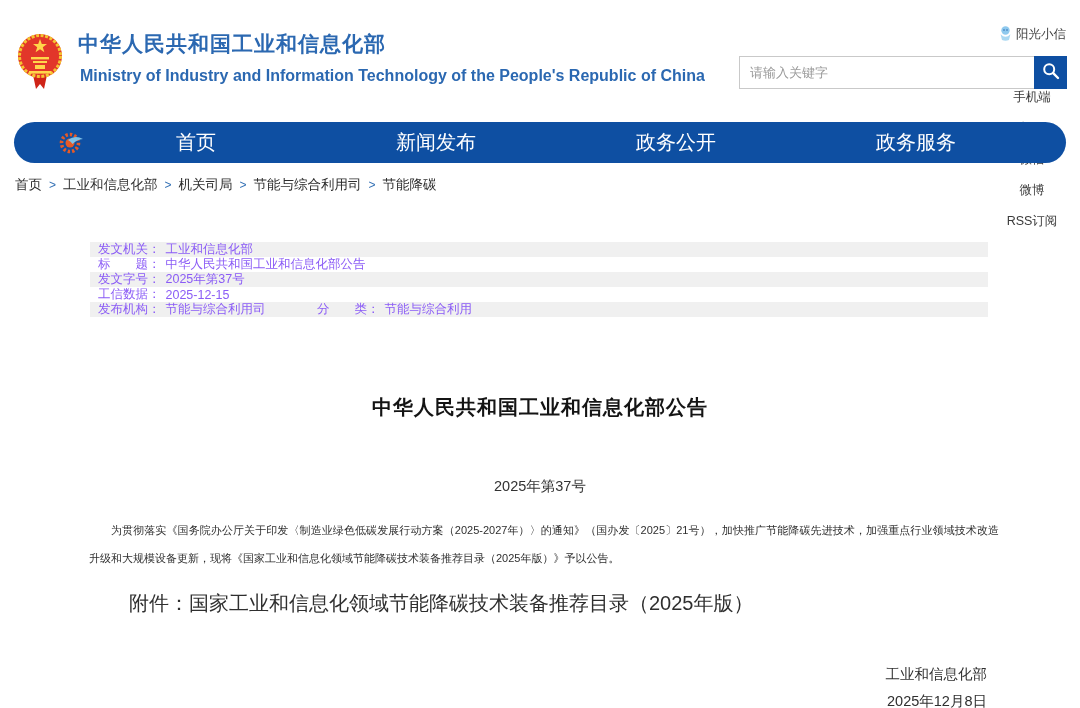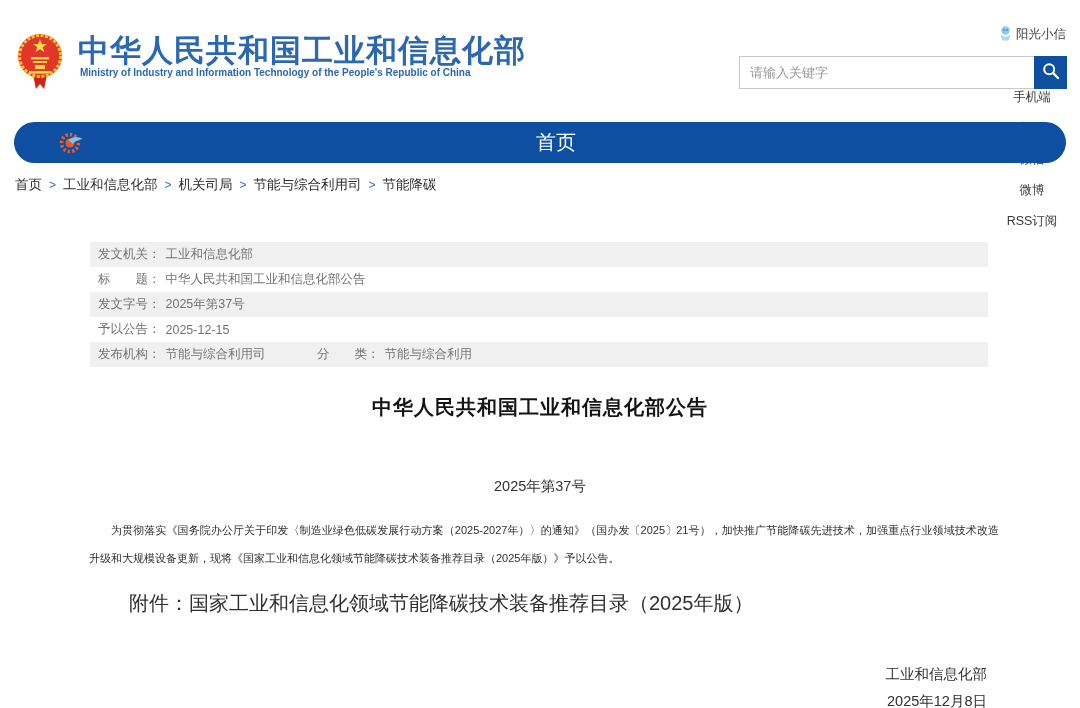--- a/index.html
+++ b/index.html
@@ -9,26 +9,26 @@
     background: #ffffff;
     font-family: "Liberation Sans", "DejaVu Sans", sans-serif;
     overflow: hidden;
     color: #333;
   }
 
   
   .emblem { position: absolute; left: 16px; top: 31px; width: 48px; height: 62px; cursor: pointer; }
   .site-title {
     position: absolute; left: 78px; top: 30px;
-    font-size: 31px; font-weight: bold; color: #2b68b1; letter-spacing: 1px;
+    font-size: 21px; font-weight: bold; color: #2b68b1; letter-spacing: 1px;
     white-space: nowrap;
   }
   .site-subtitle {
     position: absolute; left: 80px; top: 67px;
-    font-size: 10px; font-weight: bold; color: #2b68b1; white-space: nowrap; text-align: right;
+    font-size: 16px; font-weight: bold; color: #2b68b1; white-space: nowrap; text-align: right;
   }
 
   .top-links {
     position: absolute; top: 25px; right: 14px;
     display: flex; align-items: center; gap: 14px;
     font-size: 12.5px; color: #3a3a3a; flex-direction: column;
   }
   .top-link { display: flex; align-items: center; gap: 3px; cursor: pointer; white-space: nowrap; }
 
   .search-bar {
@@ -67,21 +67,21 @@
   .breadcrumb {
     position: absolute; left: 15px; top: 176px;
     display: flex; align-items: center;
     font-size: 13.5px; color: #2e2e2e;
   }
   .bc-item { cursor: pointer; }
   .bc-sep { color: #3471b5; margin: 0 7px; font-size: 12px; }
 
   
   .meta-table { position: absolute; left: 90px; top: 242px; width: 898px; }
-  .meta-row { height: 25px; display: flex; align-items: center; font-size: 12.5px; color: #737373; }
+  .meta-row { height: 15px; display: flex; align-items: center; font-size: 12.5px; color: #8b5cf6; }
   .meta-row.alt { background: #f0f0f0; }
   .meta-cell { display: flex; align-items: center; padding-left: 8px; }
   .meta-cell.fixed { width: 219px; }
   .meta-label { white-space: pre; }
   .meta-value { margin-left: 5px; white-space: pre; }
 
   
   .doc-title {
     position: absolute; left: 0; top: 394px; width: 1080px;
     text-align: center; font-size: 20px; font-weight: bold; color: #141414;
@@ -158,20 +158,23 @@
 <div class="nav">
   <span class="nav-logo">
     <svg width="27" height="27" viewBox="0 0 27 27">
       <circle cx="12" cy="14" r="8.5" fill="none" stroke="#e55a28" stroke-width="3.6" stroke-dasharray="2.4 2"></circle>
       <circle cx="12" cy="14" r="4.5" fill="#e55a28"></circle>
       <path d="M10 11 Q17 5.5 25 10 Q19 10.5 14.5 15 Q13 12.5 10 11 Z" fill="#7ec3e8"></path>
     </svg>
   </span>
   <div class="nav-items">
     <div class="nav-item">首页</div>
+    <div class="nav-item">新闻发布</div>
+    <div class="nav-item">政务公开</div>
+    <div class="nav-item">政务服务</div>
   </div>
 </div>
 
 <div class="breadcrumb">
   <span class="bc-item">首页</span>
   <span class="bc-sep">&gt;</span>
   <span class="bc-item">工业和信息化部</span>
   <span class="bc-sep">&gt;</span>
   <span class="bc-item">机关司局</span>
   <span class="bc-sep">&gt;</span>
@@ -194,21 +197,21 @@
     </div>
   </div>
   <div class="meta-row alt">
     <div class="meta-cell">
       <span class="meta-label">发文字号：</span>
       <span class="meta-value">2025年第37号</span>
     </div>
   </div>
   <div class="meta-row">
     <div class="meta-cell">
-      <span class="meta-label">予以公告：</span>
+      <span class="meta-label">工信数据：</span>
       <span class="meta-value">2025-12-15</span>
     </div>
   </div>
   <div class="meta-row alt">
     <div class="meta-cell fixed">
       <span class="meta-label">发布机构：</span>
       <span class="meta-value">节能与综合利用司</span>
     </div>
     <div class="meta-cell">
       <span class="meta-label">分　　类：</span>

